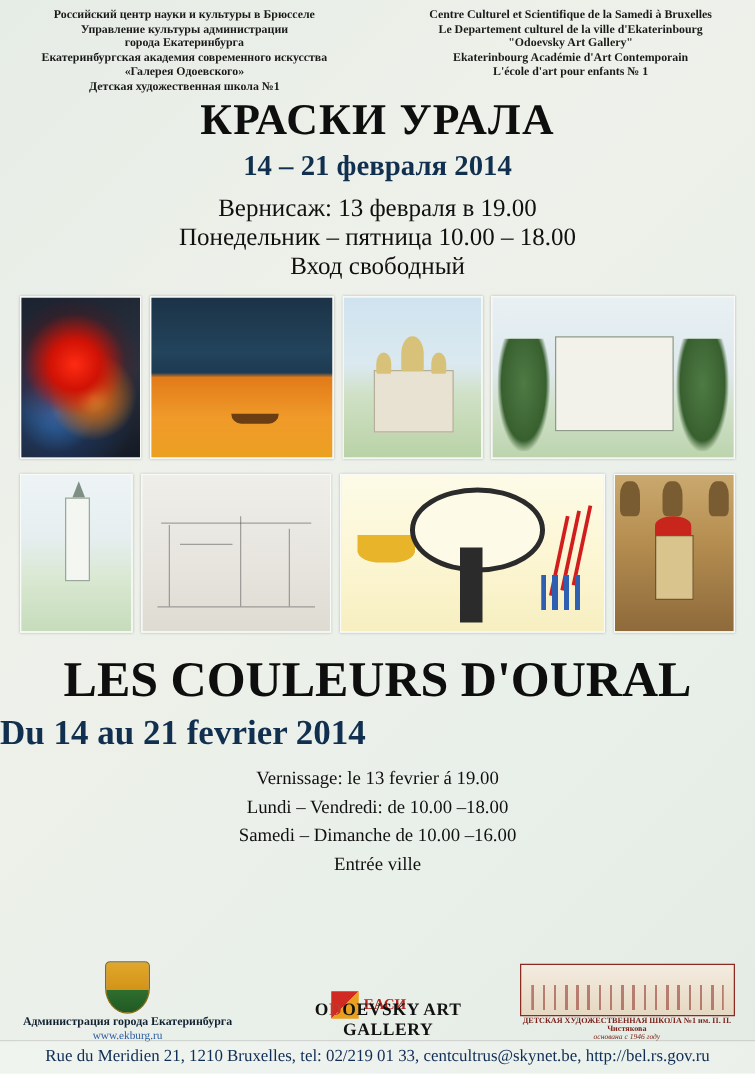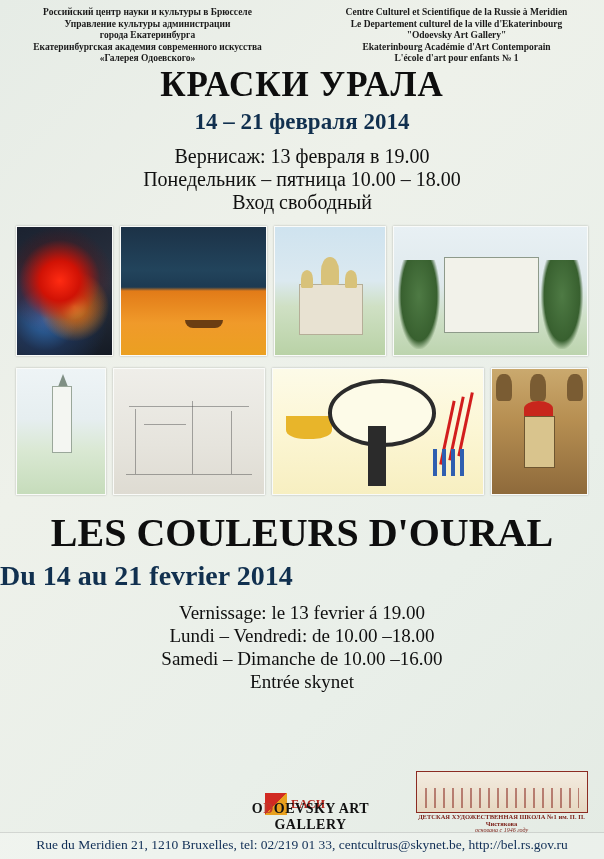--- a/index.html
+++ b/index.html
@@ -275,21 +275,21 @@
   .dates-fr {
     margin-top: 4px;
     text-align: left;
     font-size: 28px;
     font-weight: bold;
     color: #11304f;
   }
   .info-fr {
     margin-top: 9px;
     text-align: center;
-    font-size: 19px;
+    font-size: 15px;
     line-height: 23px;
     color: #101010;
   }
   
   .logos {
     position: absolute;
     left: 0;
     bottom: 26px;
     width: 604px;
     height: 72px;
@@ -356,23 +356,24 @@
 
 <div class="poster">
 
   <div class="header">
     <div class="col">
       <div>Российский центр науки и культуры в Брюсселе</div>
       <div>Управление культуры администрации</div>
       <div>города Екатеринбурга</div>
       <div>Екатеринбургская академия современного искусства</div>
       <div>«Галерея Одоевского»</div>
+      <div>Детская художественная школа №1</div>
     </div>
     <div class="col">
-      <div>Centre Culturel et Scientifique de la Russie à Meridien</div>
+      <div>Centre Culturel et Scientifique de la Samedi à Bruxelles</div>
       <div>Le Departement  culturel  de la ville d'Ekaterinbourg</div>
       <div>"Odoevsky Art Gallery"</div>
       <div>Ekaterinbourg Académie d'Art Contemporain</div>
       <div>L'école d'art pour enfants № 1</div>
     </div>
   </div>
 
   <div class="title-ru">КРАСКИ УРАЛА</div>
   <div class="dates-ru">14 – 21 февраля 2014</div>
   <div class="info-ru">
@@ -443,25 +444,30 @@
       </div>
     </div>
   </div>
 
   <div class="title-fr">LES COULEURS D'OURAL</div>
   <div class="dates-fr">Du 14 au 21 fevrier 2014</div>
   <div class="info-fr">
     <div>Vernissage: le 13 fevrier á 19.00</div>
     <div>Lundi – Vendredi: de 10.00 –18.00</div>
     <div>Samedi – Dimanche de 10.00 –16.00</div>
-    <div>Entrée skynet</div>
+    <div>Entrée ville</div>
   </div>
 
   <div class="logos">
 
+    <div class="logo logo-ekb">
+      <div class="crest"></div>
+      <div class="t1">Администрация города Екатеринбурга</div>
+      <div class="t2">www.ekburg.ru</div>
+    </div>
 
     <div class="logo logo-easi">
       <span class="mark"></span><span class="txt">ЕАСИ</span>
     </div>
 
     <div class="logo logo-odoevsky">
       <div class="txt"><span>O</span><span class="d">D</span><span>OEVSKY ART GALLERY</span></div>
     </div>
 
     <div class="logo logo-school">

